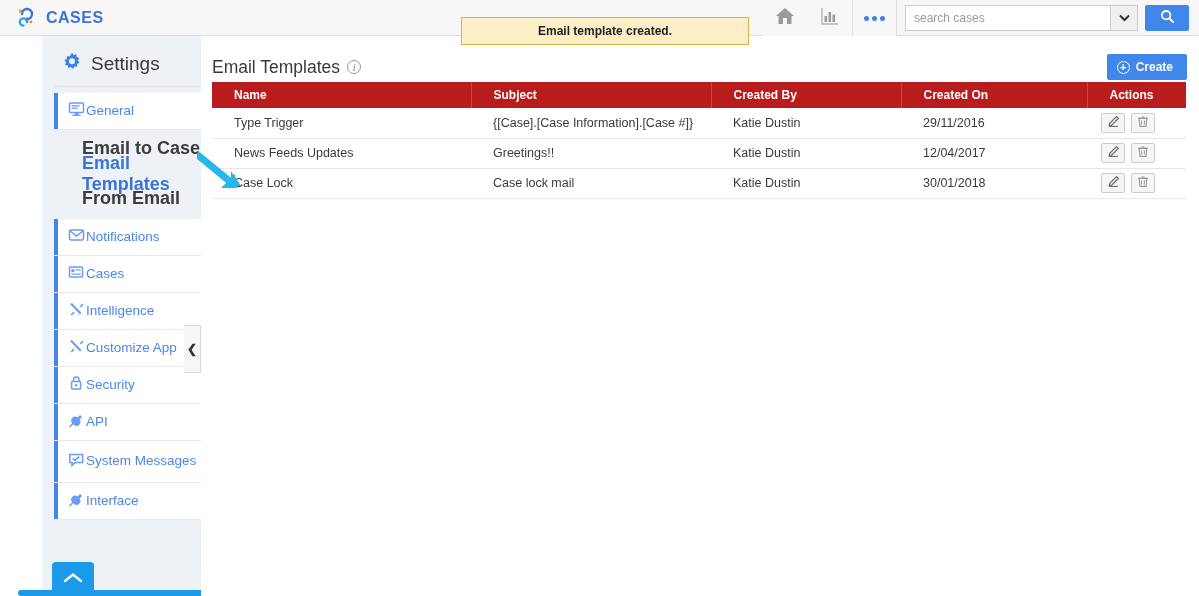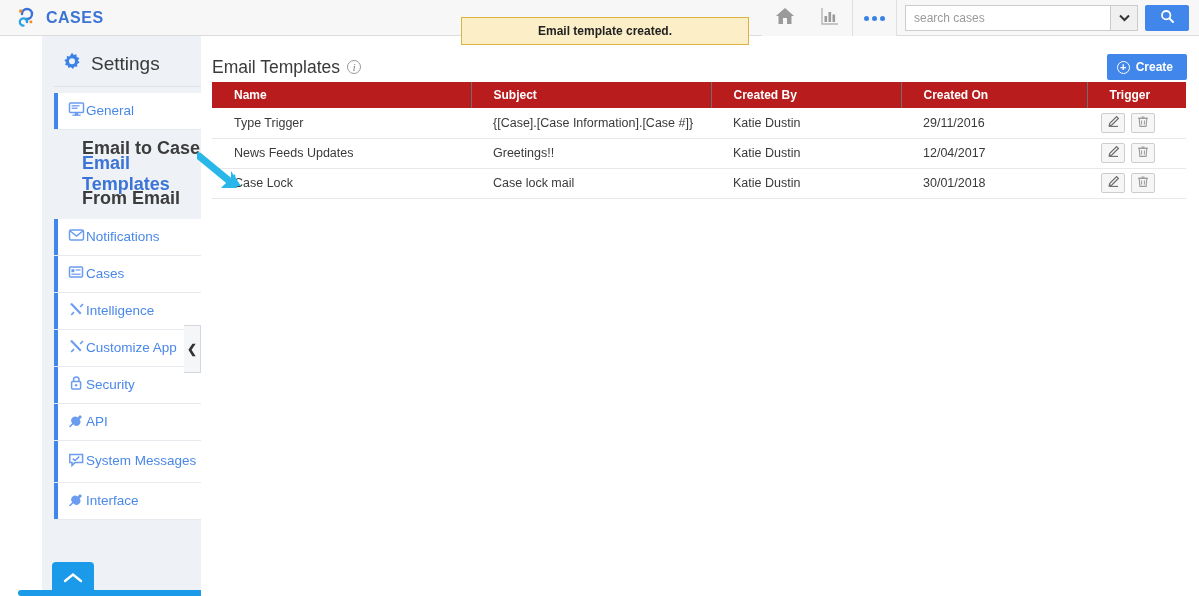--- a/index.html
+++ b/index.html
@@ -382,21 +382,21 @@
         <col style="width:190px">
         <col style="width:186px">
         <col style="width:99px">
     </colgroup>
     <thead>
       <tr>
         <th>Name</th>
         <th>Subject</th>
         <th>Created By</th>
         <th>Created On</th>
-        <th>Trigger</th>
+        <th>Actions</th>
       </tr>
     </thead>
     <tbody>
       <tr>
         <td>Type Trigger</td>
         <td>{[Case].[Case Information].[Case #]}</td>
         <td>Katie Dustin</td>
         <td>29/11/2016</td>
         <td class="actions-cell">
           <div class="act-btns">

